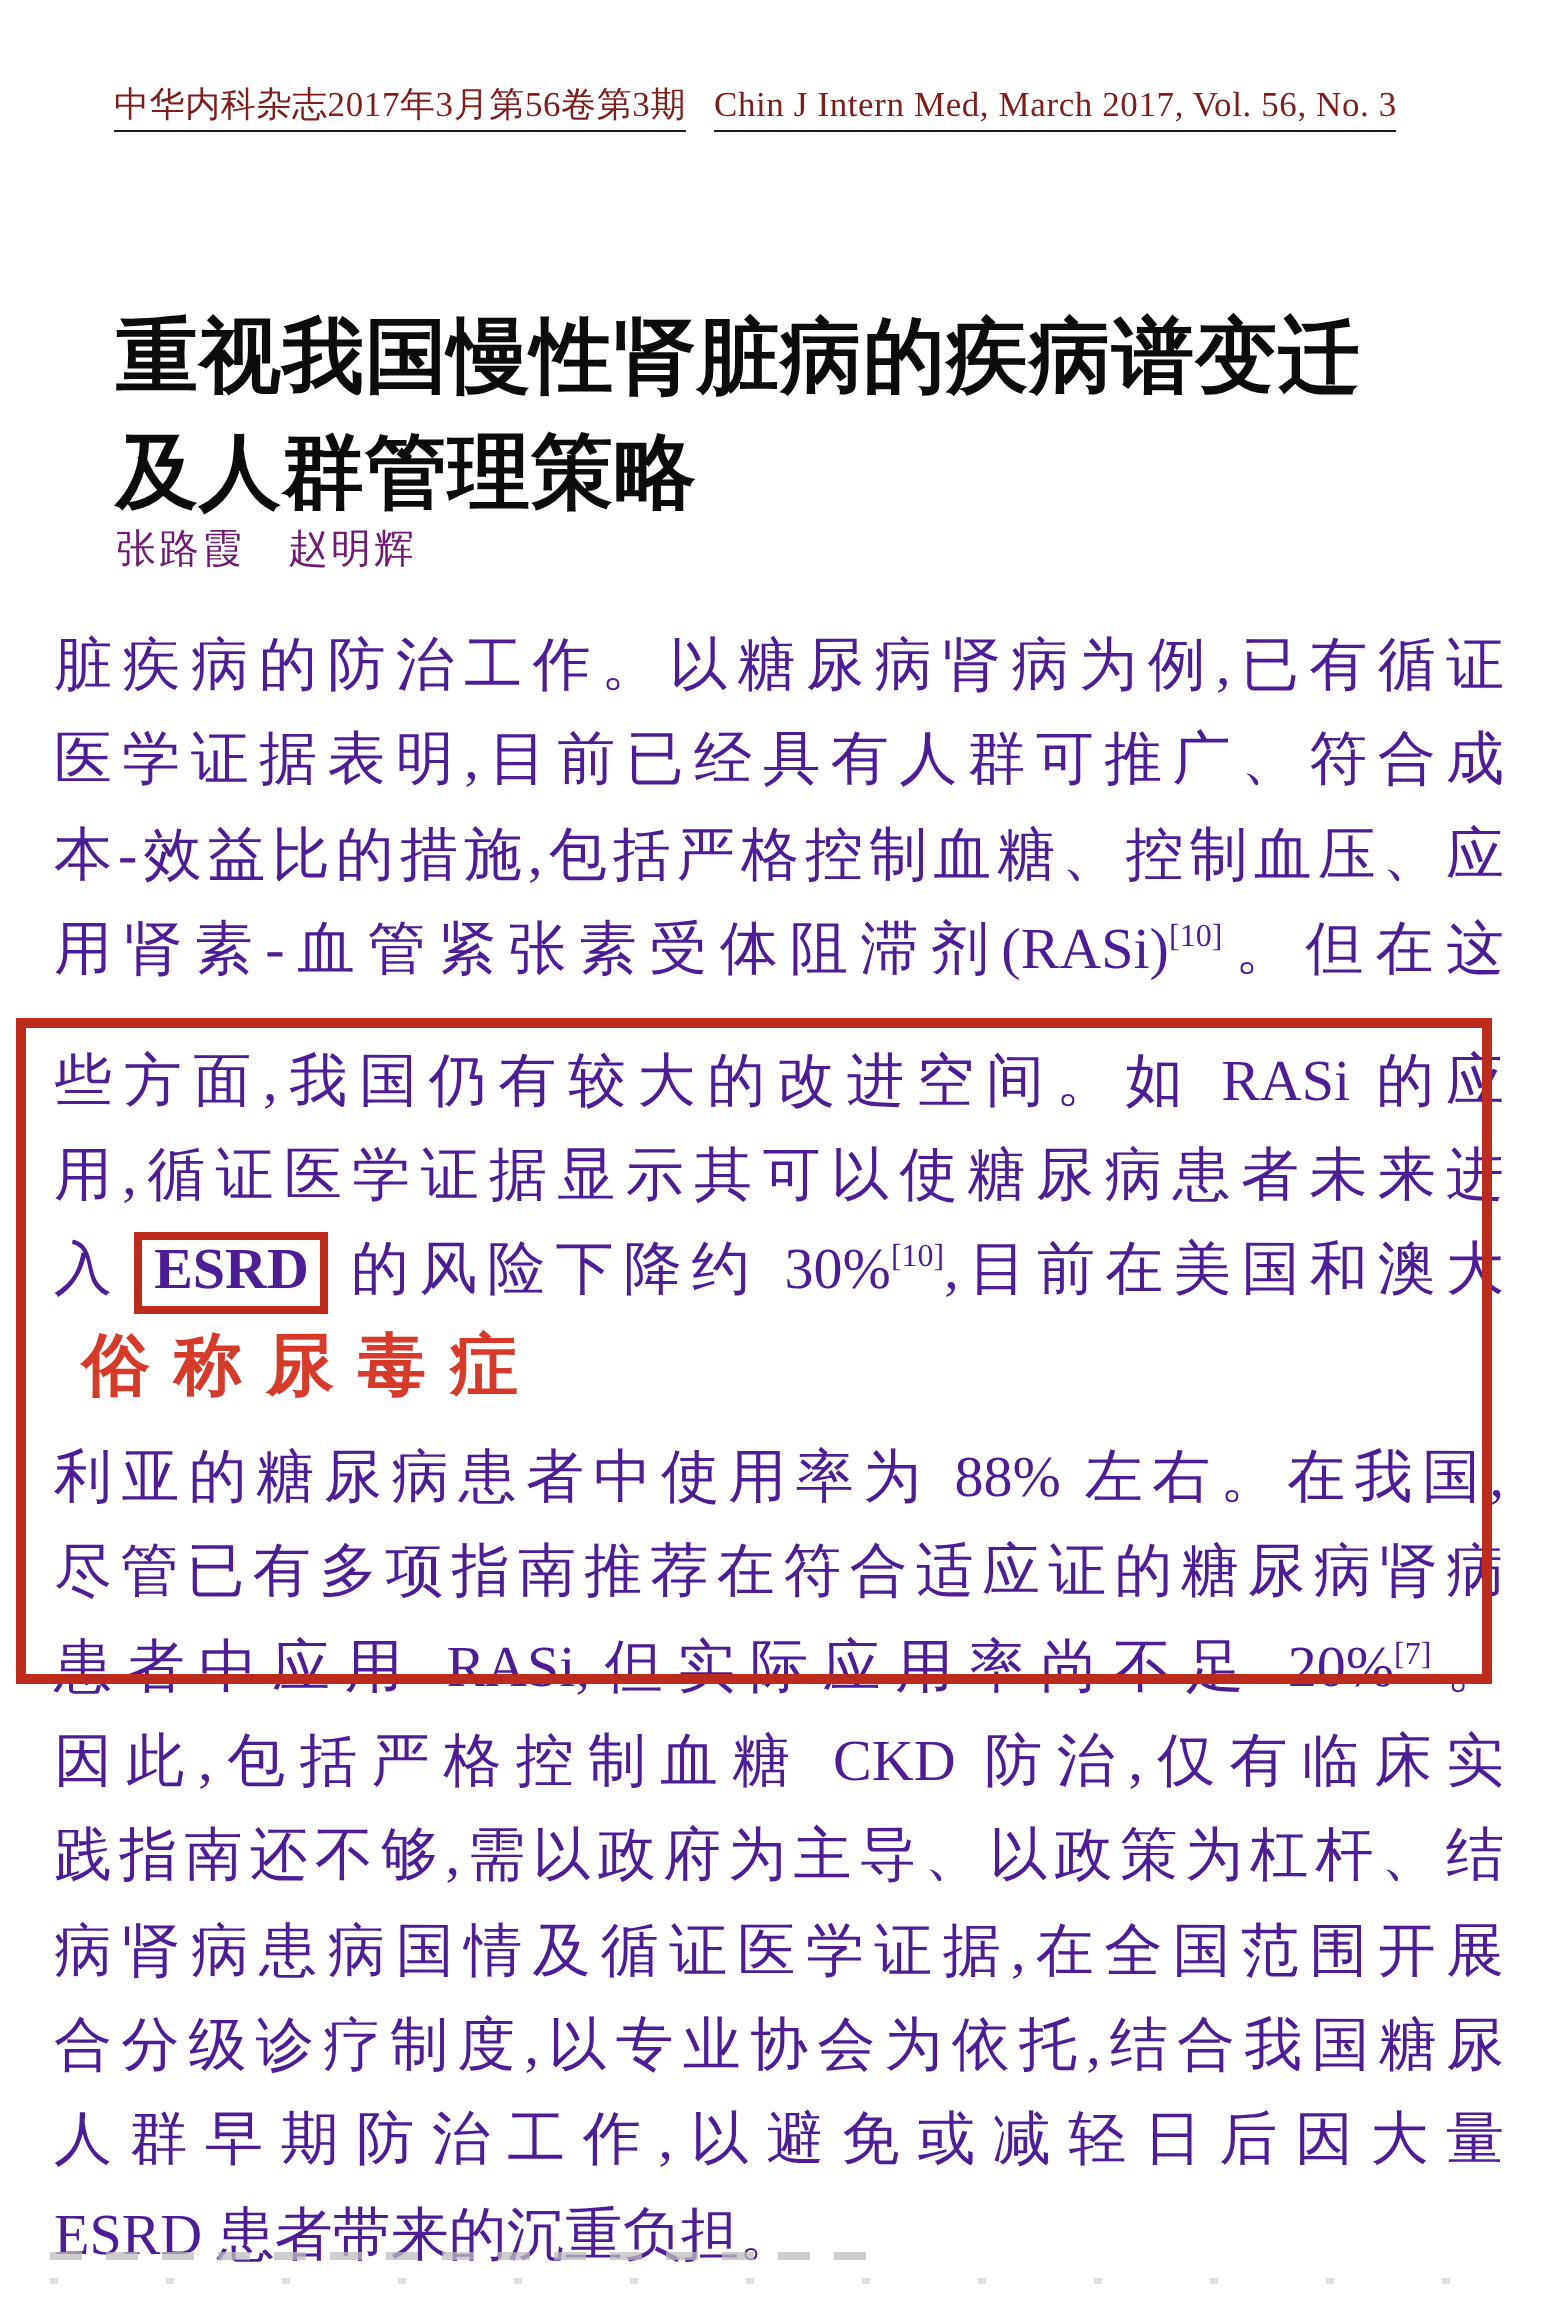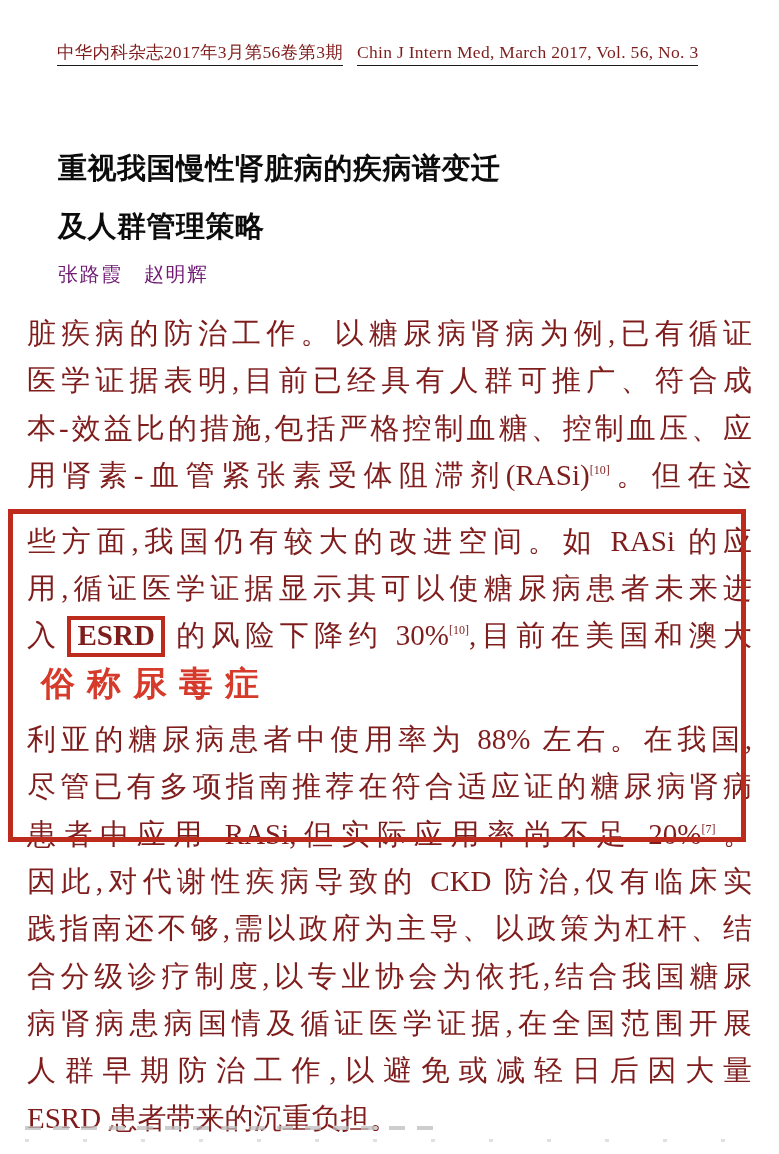--- a/index.html
+++ b/index.html
@@ -13,41 +13,41 @@
   
   .journal-header{
     position:absolute;top:40px;left:57px;font-size:17.5px;
     white-space:nowrap;letter-spacing:0.3px;color:#7f1d1d;
   }
   .hdr-seg{border-bottom:1.6px solid #1b1b1b;padding-bottom:3px;}
   .hdr-gap{display:inline-block;width:14px;}
 
   
   .article-title{
-    position:absolute;top:139px;left:58px;width:660px;
+    position:absolute;top:149px;left:58px;width:660px;
     font-family:"Liberation Sans","DejaVu Sans",sans-serif;
-    font-weight:700;font-size:29px;line-height:58px;
+    font-weight:700;font-size:41px;line-height:58px;
     letter-spacing:0.5px;color:#0c0c0c;
   }
   
   .authors{
     position:absolute;top:261px;left:58px;font-size:20px;
     letter-spacing:1.5px;color:#701a75;
   }
 
   
   .body-text{position:absolute;top:310px;left:27px;width:725px;}
   .bodyline{
     font-size:29px;height:47.4px;line-height:47.4px;
-    text-align:justify;text-align-last:justify;color:#7f1d1d;
+    text-align:justify;text-align-last:justify;color:#4c1d95;
   }
   .para1 .bodyline:nth-child(5){margin-top:18px;}
   .para2 .bodyline:last-child{text-align-last:left;}
   .bodyline sup{
-    font-size:12px;line-height:0;vertical-align:11px;letter-spacing:0;
+    font-size:16px;line-height:0;vertical-align:11px;letter-spacing:0;
   }
   .esrd-box{
     display:inline-block;border:4px solid var(--box-red,#bd2b1d);
     padding:0 6px 2px 6px;margin:0 6px;line-height:1.05;
     font-weight:700;
   }
   
   .annotation-line{
     height:56px;line-height:48px;font-size:34px;font-weight:700;
     color:var(--ann-red,#d53a2a);letter-spacing:12px;margin-left:14px;
@@ -97,24 +97,24 @@
         <div class="bodyline">用肾素-血管紧张素受体阻滞剂(RASi)<sup>[10]</sup>。但在这</div>
         <div class="bodyline">些方面,我国仍有较大的改进空间。如 RASi 的应</div>
         <div class="bodyline">用,循证医学证据显示其可以使糖尿病患者未来进</div>
         <div class="bodyline">入<span class="esrd-box">ESRD</span>的风险下降约 30%<sup>[10]</sup>,目前在美国和澳大</div>
       </div>
     <div class="annotation-line">俗称尿毒症</div>
     <div class="para2">
         <div class="bodyline">利亚的糖尿病患者中使用率为 88% 左右。在我国,</div>
         <div class="bodyline">尽管已有多项指南推荐在符合适应证的糖尿病肾病</div>
         <div class="bodyline">患者中应用 RASi,但实际应用率尚不足 20%<sup>[7]</sup>。</div>
-        <div class="bodyline">因此,对代谢性疾病导致的 CKD 防治,仅有临床实</div>
+        <div class="bodyline">因此,包括严格控制血糖 CKD 防治,仅有临床实</div>
         <div class="bodyline">践指南还不够,需以政府为主导、以政策为杠杆、结</div>
+        <div class="bodyline">病肾病患病国情及循证医学证据,在全国范围开展</div>
         <div class="bodyline">合分级诊疗制度,以专业协会为依托,结合我国糖尿</div>
-        <div class="bodyline">病肾病患病国情及循证医学证据,在全国范围开展</div>
         <div class="bodyline">人群早期防治工作,以避免或减轻日后因大量</div>
         <div class="bodyline">ESRD 患者带来的沉重负担。</div>
       </div>
   </div>
 
   <div class="red-box-overlay"></div>
 
   <div class="cutoff-strip1"></div>
   <div class="cutoff-strip2"></div>
 

